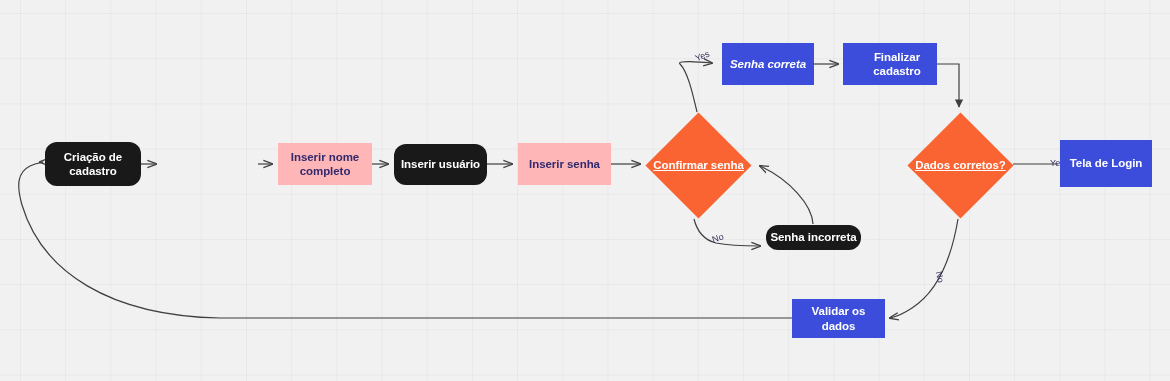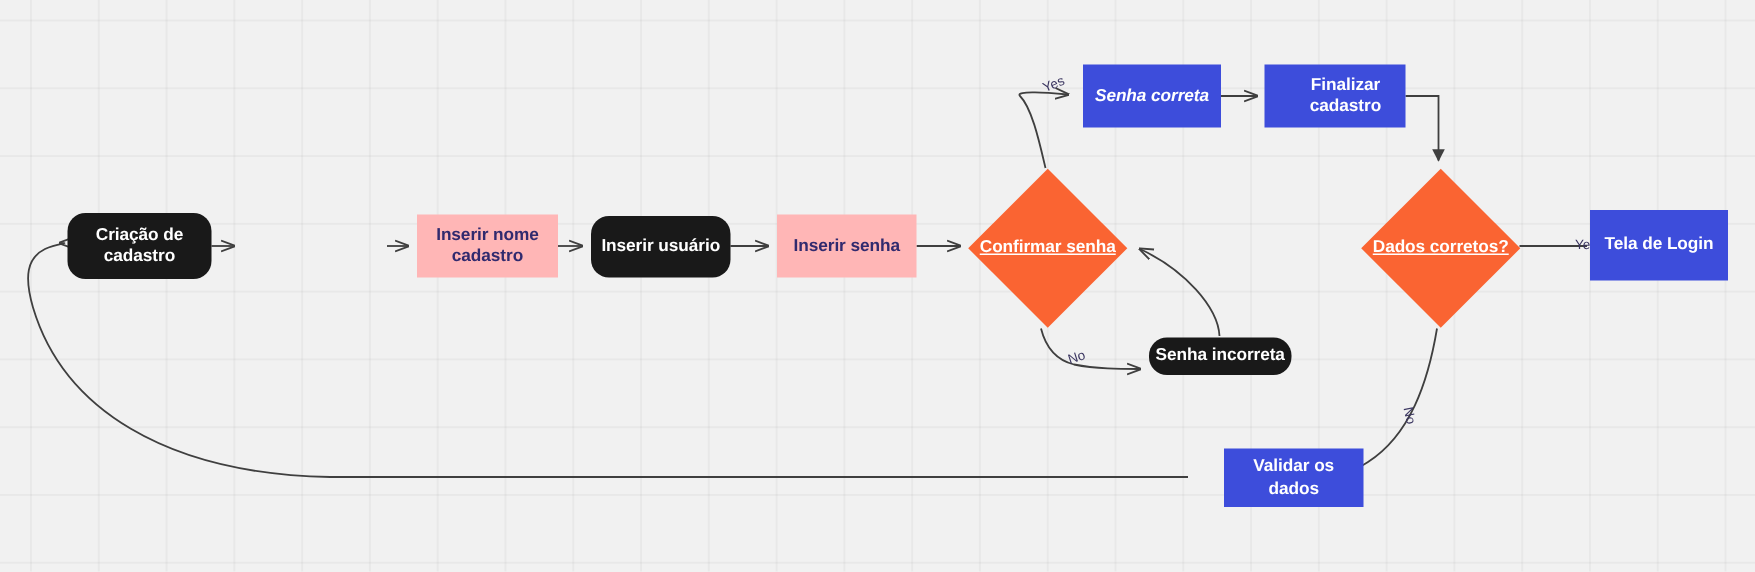--- a/index.html
+++ b/index.html
@@ -156,21 +156,21 @@
   <div class="edge-label lbl-rot-b" style="left:712px; top:233px;">No</div>
   <div class="edge-label" style="left:1050px; top:158px; z-index:2;">Yes</div>
   <div class="edge-label lbl-rot-c" style="left:934px; top:272px;">No</div>
 
   <div class="node n-black" style="left:45px; top:142px; width:96px; height:44px;">
     <span>Criação de cadastro</span>
   </div>
 
 
   <div class="node n-pink" style="left:278px; top:143px; width:94px; height:42px;">
-    <span>Inserir nome cadastro</span>
+    <span>Inserir nome completo</span>
   </div>
 
   <div class="node n-black" style="left:394px; top:144px; width:93px; height:41px;">
     <span>Inserir usuário</span>
   </div>
 
   <div class="node n-pink" style="left:518px; top:143px; width:93px; height:42px;">
     <span>Inserir senha</span>
   </div>
 
@@ -193,17 +193,17 @@
 
   <div class="diamond" style="left:908px; top:112px; width:105px; height:106px;">
     <div class="shape"></div>
     <div class="dlabel">Dados corretos?</div>
   </div>
 
   <div class="node n-blue" style="left:1060px; top:140px; width:92px; height:47px;">
     <span>Tela de Login</span>
   </div>
 
-  <div class="node n-blue" style="left:792px; top:299px; width:93px; height:39px;margin-left:24px;">
+  <div class="node n-blue" style="left:792px; top:299px; width:93px; height:39px;">
     <span>Validar os dados</span>
   </div>
 
 </div>
 
 </body></html>

